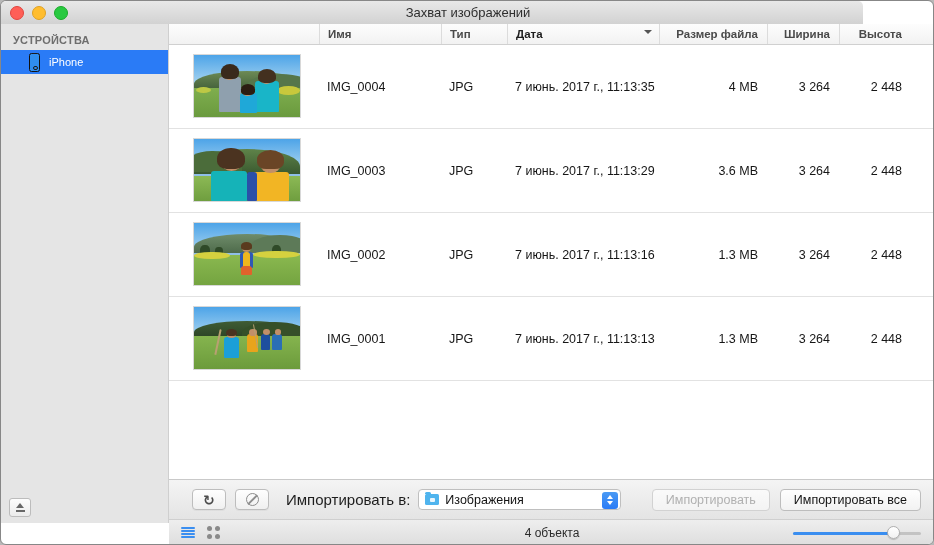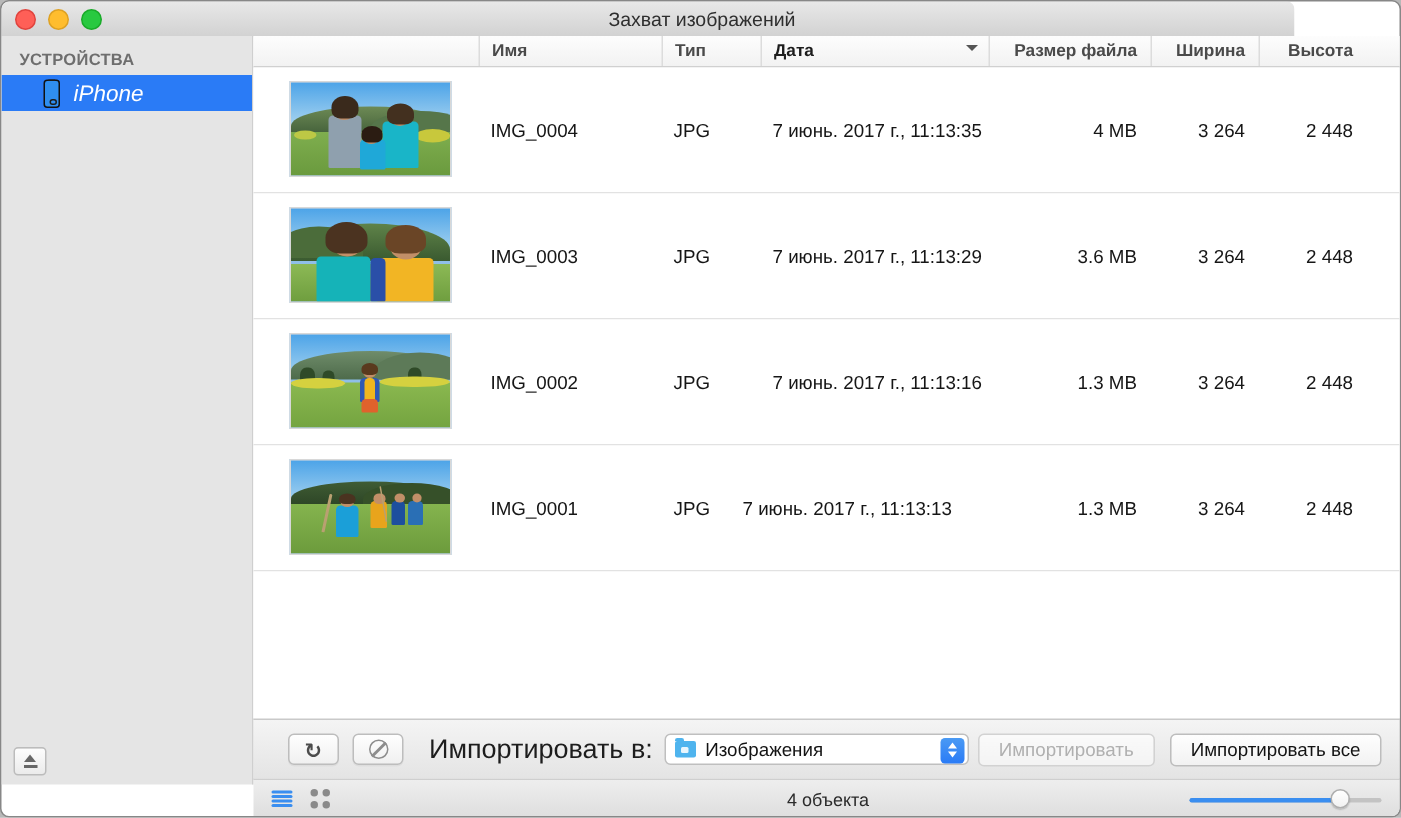--- a/index.html
+++ b/index.html
@@ -35,21 +35,21 @@
     background:#e5e5e5;border-right:1px solid #cfcfcf;
     box-sizing:border-box;
   }
   .sb-header{
     font-size:11px;font-weight:bold;color:#6e6e6e;letter-spacing:.2px;
     padding:10px 10px 4px 12px;text-transform:uppercase;
     display:flex;align-items:center;
   }
   .sb-row{
     height:24px;display:flex;align-items:center;padding-left:12px;
-    font-size:15px;color:#2d2d2d;font-style:italic;
+    font-size:11px;color:#2d2d2d;
   }
   .sb-row.selected{background:#2a7bf6;color:#fff;}
   .iphone-icon{
     width:11px;height:19px;border:1.6px solid #1c1c1c;border-radius:2.5px;
     background:#2f8ef0;margin-right:9px;margin-left:16px;box-sizing:border-box;
     position:relative;flex:none;
   }
   .sb-row.selected .iphone-icon{border-color:#111;}
   .iphone-icon:before{
     content:"";position:absolute;left:2.2px;top:-0.3px;width:4.5px;height:1.2px;
@@ -166,21 +166,21 @@
   .rotate-glyph{font-size:14px;color:#4c4c4c;line-height:1;transform:scaleX(-1);font-weight:bold;}
   .noentry-glyph{
     width:13px;height:13px;border:1.6px solid #8d8d8d;border-radius:50%;
     position:relative;box-sizing:border-box;
   }
   .noentry-glyph:after{
     content:"";position:absolute;left:-0.5px;top:4.6px;width:12.5px;height:1.6px;
     background:#8d8d8d;transform:rotate(-45deg);transform-origin:center;
   }
   #import-to-label{
-    margin-left:17px;font-size:18px;color:#1d1d1d;
+    margin-left:17px;font-size:15px;color:#1d1d1d;
   }
   #dest-popup{
     margin-left:8px;width:203px;height:21px;background:#fff;
     border:1px solid #bfbfbf;border-radius:4px;
     display:flex;align-items:center;box-sizing:border-box;position:relative;
   }
   .folder-icon{
     width:14px;height:11px;margin-left:6px;background:#4fb4ee;
     border-radius:1.5px;position:relative;flex:none;
   }
@@ -362,21 +362,21 @@
               <div class="body" style="left: 63%; top: 44%; width: 9%; height: 26%; background: rgb(29, 79, 158);"></div>
               <div class="head" style="left: 65%; top: 36%; width: 6.5%; height: 9.5%;"></div>
               <div class="body" style="left: 74%; top: 44%; width: 9%; height: 25%; background: rgb(42, 111, 181);"></div>
               <div class="head" style="left: 76%; top: 36%; width: 6.5%; height: 9.5%;"></div>
               <div class="body" style="left: 22%; top: 36%; width: 1.6%; height: 42%; background: rgb(185, 160, 113); transform: rotate(12deg);"></div>
               <div class="body" style="left: 58%; top: 28%; width: 1.4%; height: 38%; background: rgb(185, 160, 113); transform: rotate(-10deg);"></div>
             </div>
           </div>
           <div class="cell" style="left: 158px;">IMG_0001</div>
           <div class="cell" style="left: 280px;">JPG</div>
-          <div class="cell" style="left: 326px;">7 июнь. 2017 г., 11:13:13</div>
+          <div class="cell" style="left: 346px;">7 июнь. 2017 г., 11:13:13</div>
           <div class="cell num" style="left: 490px; width: 99px;">1.3 MB</div>
           <div class="cell num" style="left: 598px; width: 63px;">3 264</div>
           <div class="cell num" style="left: 670px; width: 63px;">2 448</div>
         </div>
       </div>
     <div id="empty-area"></div>
   </div>
 
   <div id="toolbar">
     <div class="tb-btn" id="rotate-btn">

